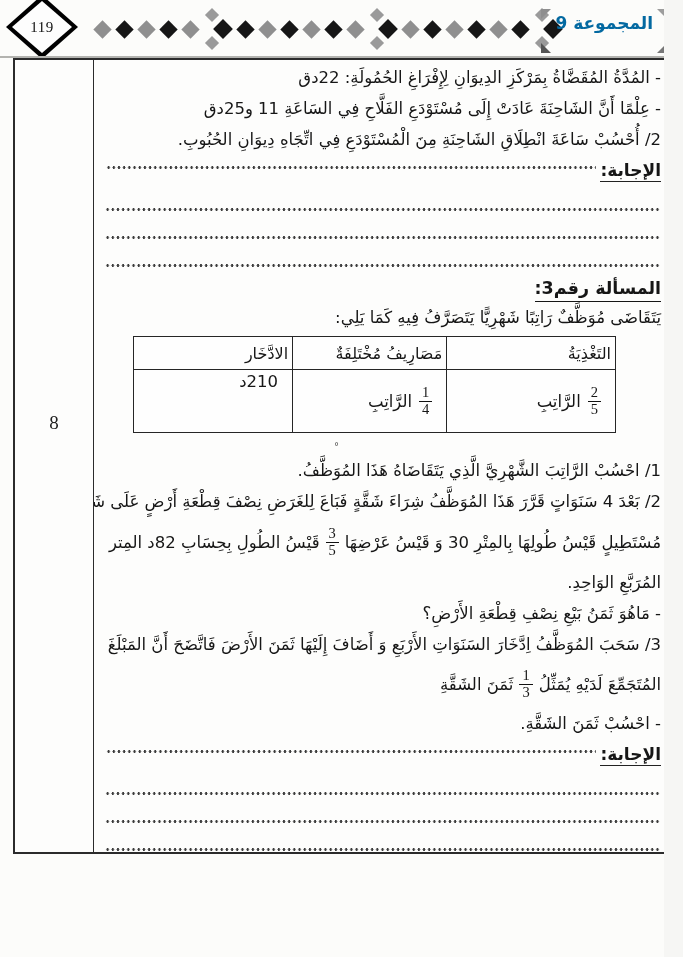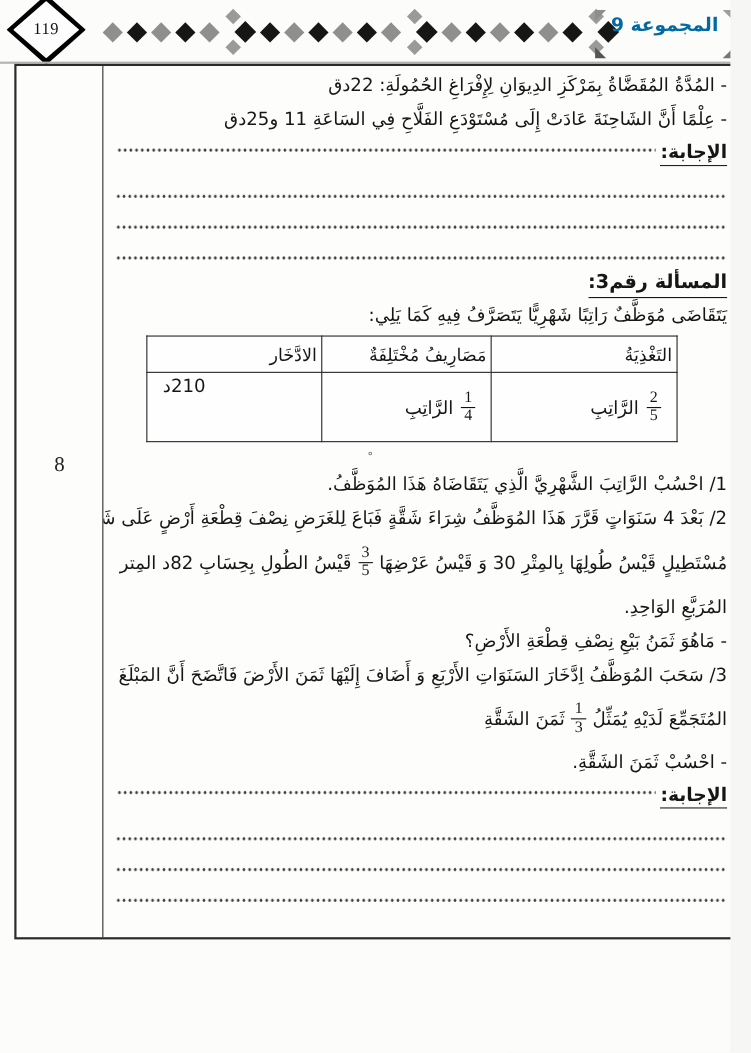--- a/index.html
+++ b/index.html
@@ -62,21 +62,21 @@
 
   .ptitle{display:inline-block;margin:9px 0 0 0;font-weight:bold;font-size:17.5px;
     border-bottom:1.7px solid #161616;padding-bottom:1px;line-height:24px;}
 
   table.ptable{border-collapse:collapse;width:483px;margin:3px 45px 9px auto;
     table-layout:fixed;background:#fefefe;}
   table.ptable th, table.ptable td{border:1.6px solid #262626;}
   table.ptable th{font-weight:normal;font-size:16px;height:30px;padding:1px 4px;}
   table.ptable td{height:58px;padding:2px 14px;font-size:16.5px;}
   td.fraccell{vertical-align:middle;text-align:right;}
-  td.savecell{vertical-align:top;text-align:left;padding-top:7px;font-size:17px;}
+  td.savecell{vertical-align:top;text-align:right;padding-top:7px;font-size:17px;}
   .col-nut{width:35%;} .col-exp{width:32%;} .col-sav{width:33%;}
 
   .fr{display:inline-flex;flex-direction:column;align-items:center;vertical-align:middle;
     line-height:1.1;font-size:14.5px;font-family:"Liberation Serif", serif;margin-left:7px;}
   .fr .den{border-top:1.5px solid #111;padding:0 3px;}
   .cellflex{display:flex;align-items:center;}
   .cellflex .flabel{font-size:16.5px;}
 
   .q1wrap{position:relative;margin-top:22px;}
   .stray{position:absolute;top:-13px;right:322px;font-size:10px;color:#555;line-height:10px;}
@@ -147,20 +147,21 @@
 
     <aside class="numcol">
       <span class="exnum">8</span>
     </aside>
 
     <main class="content">
 
       
       <p class="tl">- المُدَّةُ المُقَضَّاةُ بِمَرْكَزِ الدِيوَانِ لِإِفْرَاغِ الحُمُولَةِ: 22دق</p>
       <p class="tl">- عِلْمًا أَنَّ الشَاحِنَةَ عَادَتْ إِلَى مُسْتَوْدَعِ الفَلَّاحِ فِي السَاعَةِ 11 و25دق</p>
+      <p class="tl">2/ أُحْسُبْ سَاعَةَ انْطِلَاقِ الشَاحِنَةِ مِنَ الْمُسْتَوْدَعِ فِي اتِّجَاهِ دِيوَانِ الحُبُوبِ.</p>
 
       <div class="ans">
         <span class="lbl">الإجابة:</span>
         <span class="dots-fill"></span>
       </div>
       <div class="dotrow first"></div>
       <div class="dotrow"></div>
       <div class="dotrow"></div>
 
       

